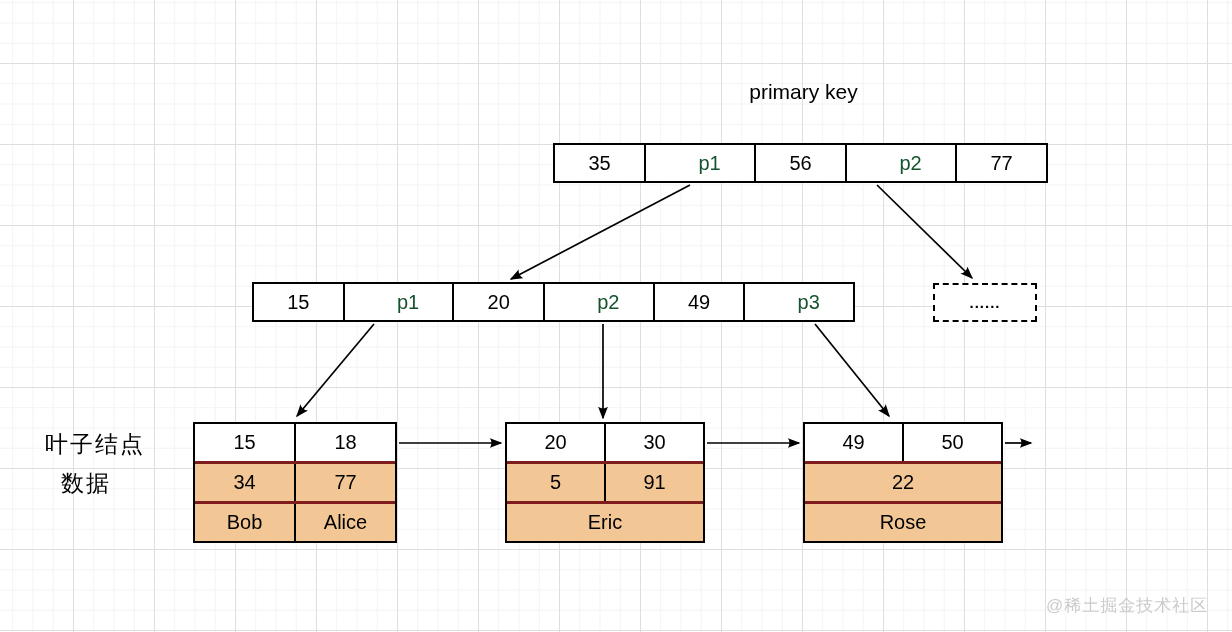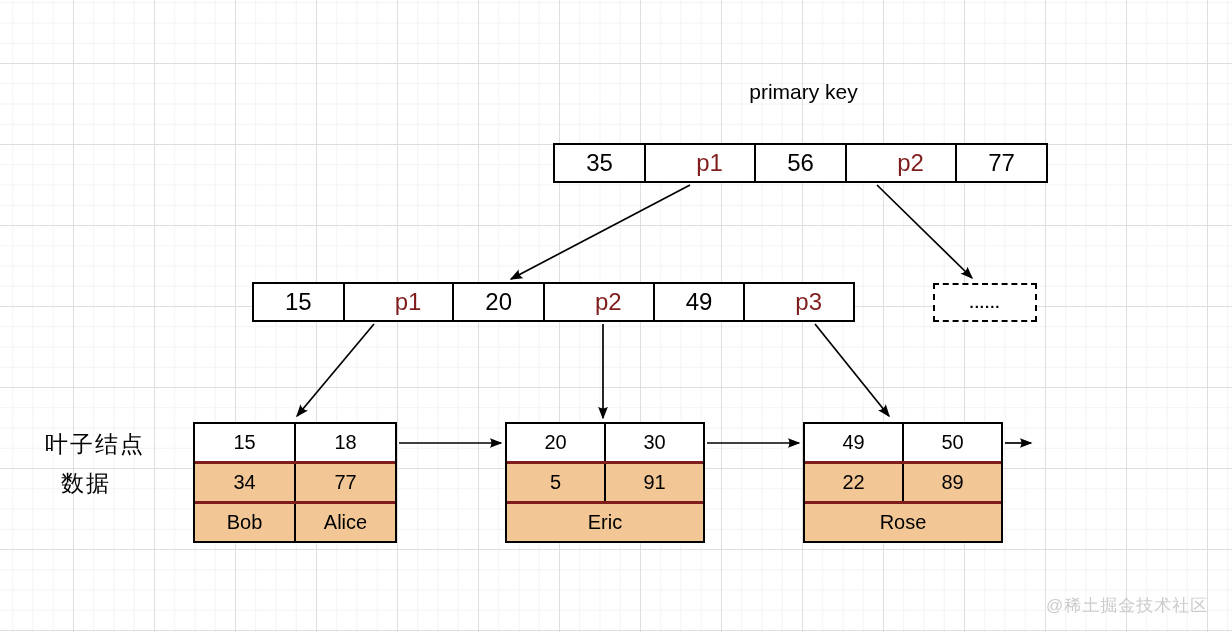--- a/index.html
+++ b/index.html
@@ -28,26 +28,26 @@
     display: flex;
     height: 40px;
     border: 2px solid #000;
     background: #fff;
   }
   .node .cell {
     flex: 1;
     display: flex;
     align-items: center;
     justify-content: center;
-    font-size: 24px;
+    font-size: 20px;
     border-left: 2px solid #000;
     background: #fff;
   }
   .node .cell:first-child { border-left: none; }
-  .cell.ptr { color: #7f1d1d; padding-left: 19px; }
+  .cell.ptr { color: #14532d; padding-left: 19px; }
 
   .leaf {
     position: absolute;
     height: 121px;
     border: 2px solid #000;
     display: flex;
     flex-direction: column;
     background: #fff;
   }
   .leaf .row { flex: 1; display: flex; border-top: 3px solid #7f1d1d; }
@@ -156,21 +156,20 @@
     </div>
   </div>
 
   <div class="leaf" style="left:803px; top:422px; width:200px;">
     <div class="row">
       <div class="cell">49</div>
       <div class="cell">50</div>
     </div>
     <div class="row fill">
       <div class="cell">22</div>
-      <div class="cell">89</div>
     </div>
     <div class="row fill">
       <div class="cell">Rose</div>
     </div>
   </div>
 
   <div class="txt label-leaf">叶子结点</div>
   <div class="txt label-data">数据</div>
 
   <div class="txt watermark">@稀土掘金技术社区</div>

